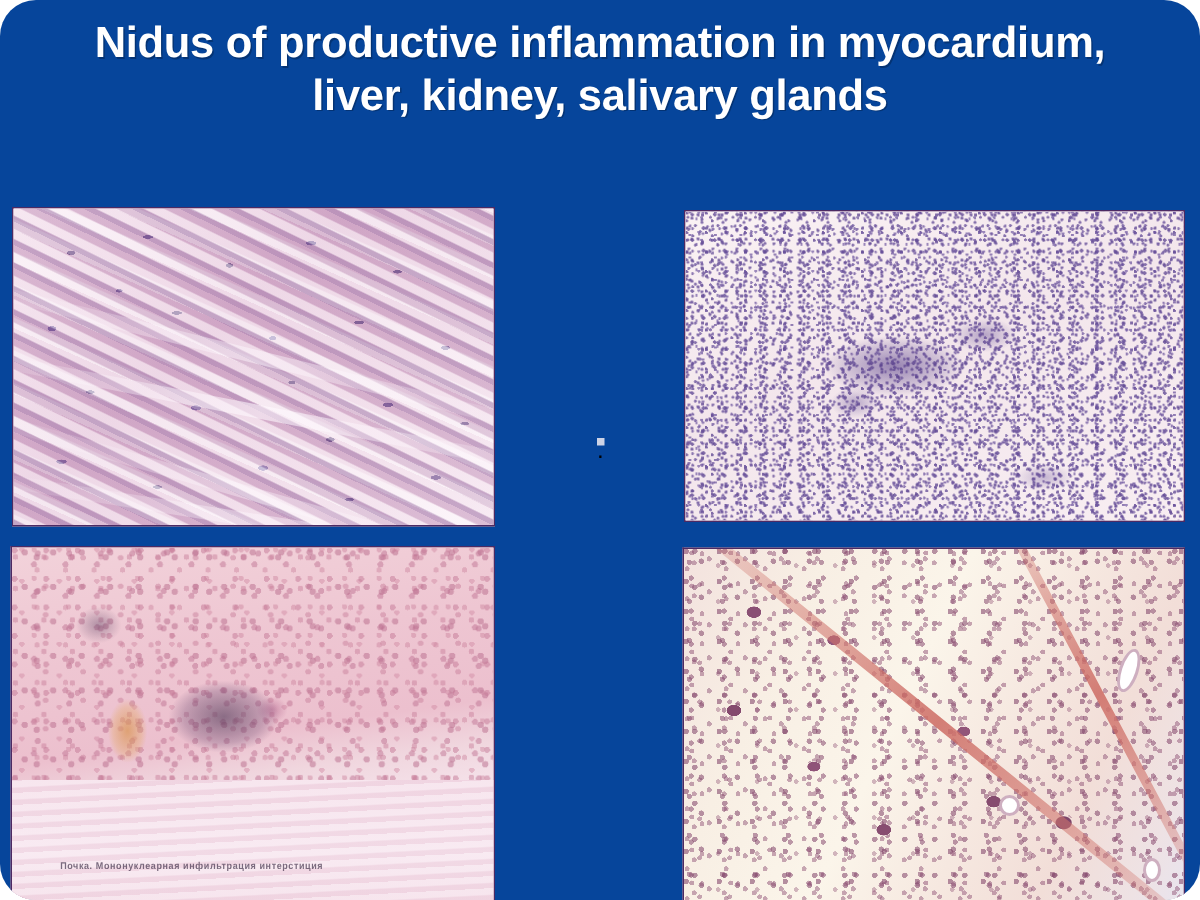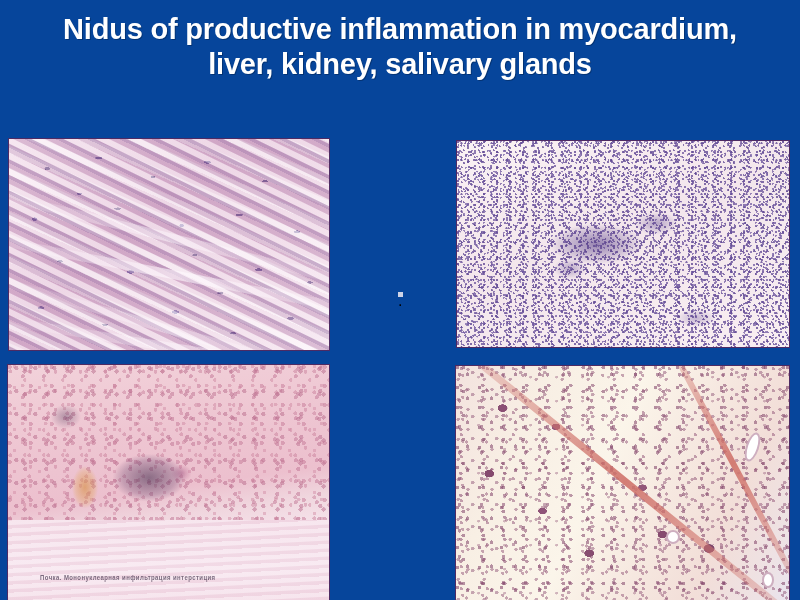--- a/index.html
+++ b/index.html
@@ -12,20 +12,21 @@
     height: 600px;
     overflow: hidden;
     font-family: "Liberation Sans", sans-serif;
   }
   #slide {
     position: relative;
     width: 800px;
     height: 600px;
     background: #06459B;
     overflow: hidden;
+    border-radius: 24px;
   }
   #slide-title {
     position: absolute;
     left: 60px;
     top: 12px;
     width: 680px;
     text-align: center;
     color: #FFFFFF;
     font-family: "Liberation Sans", sans-serif;
     font-weight: bold;

